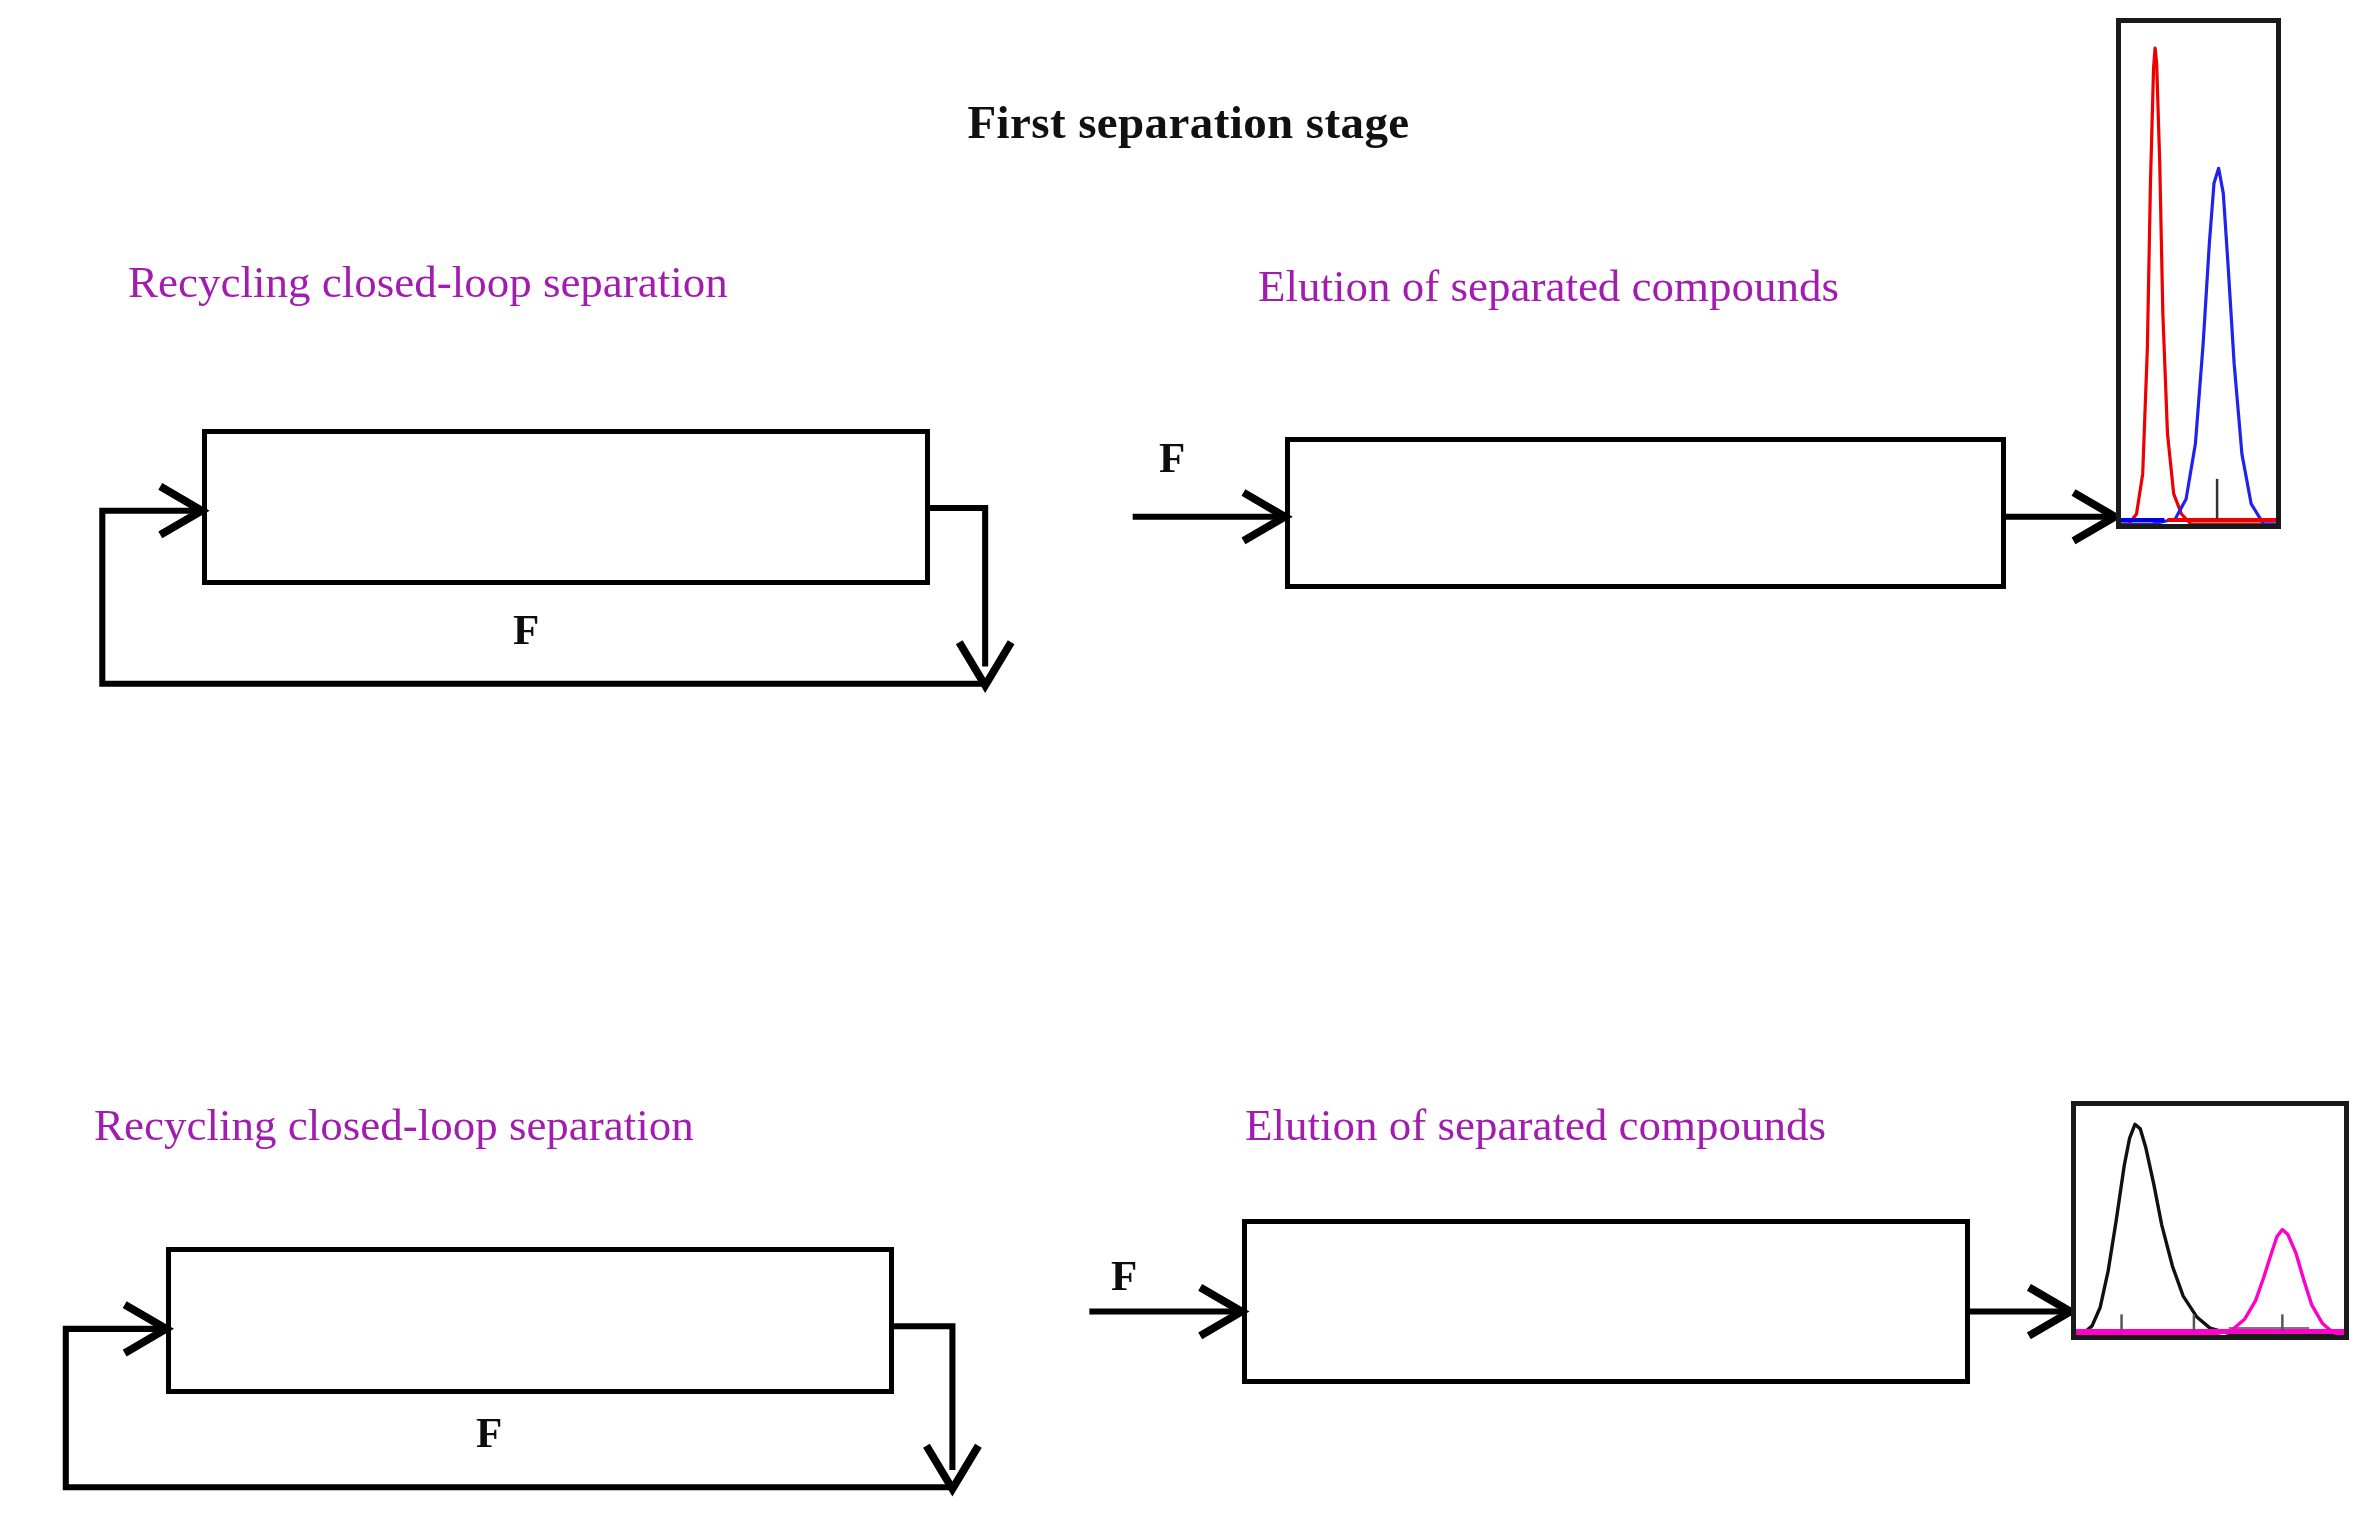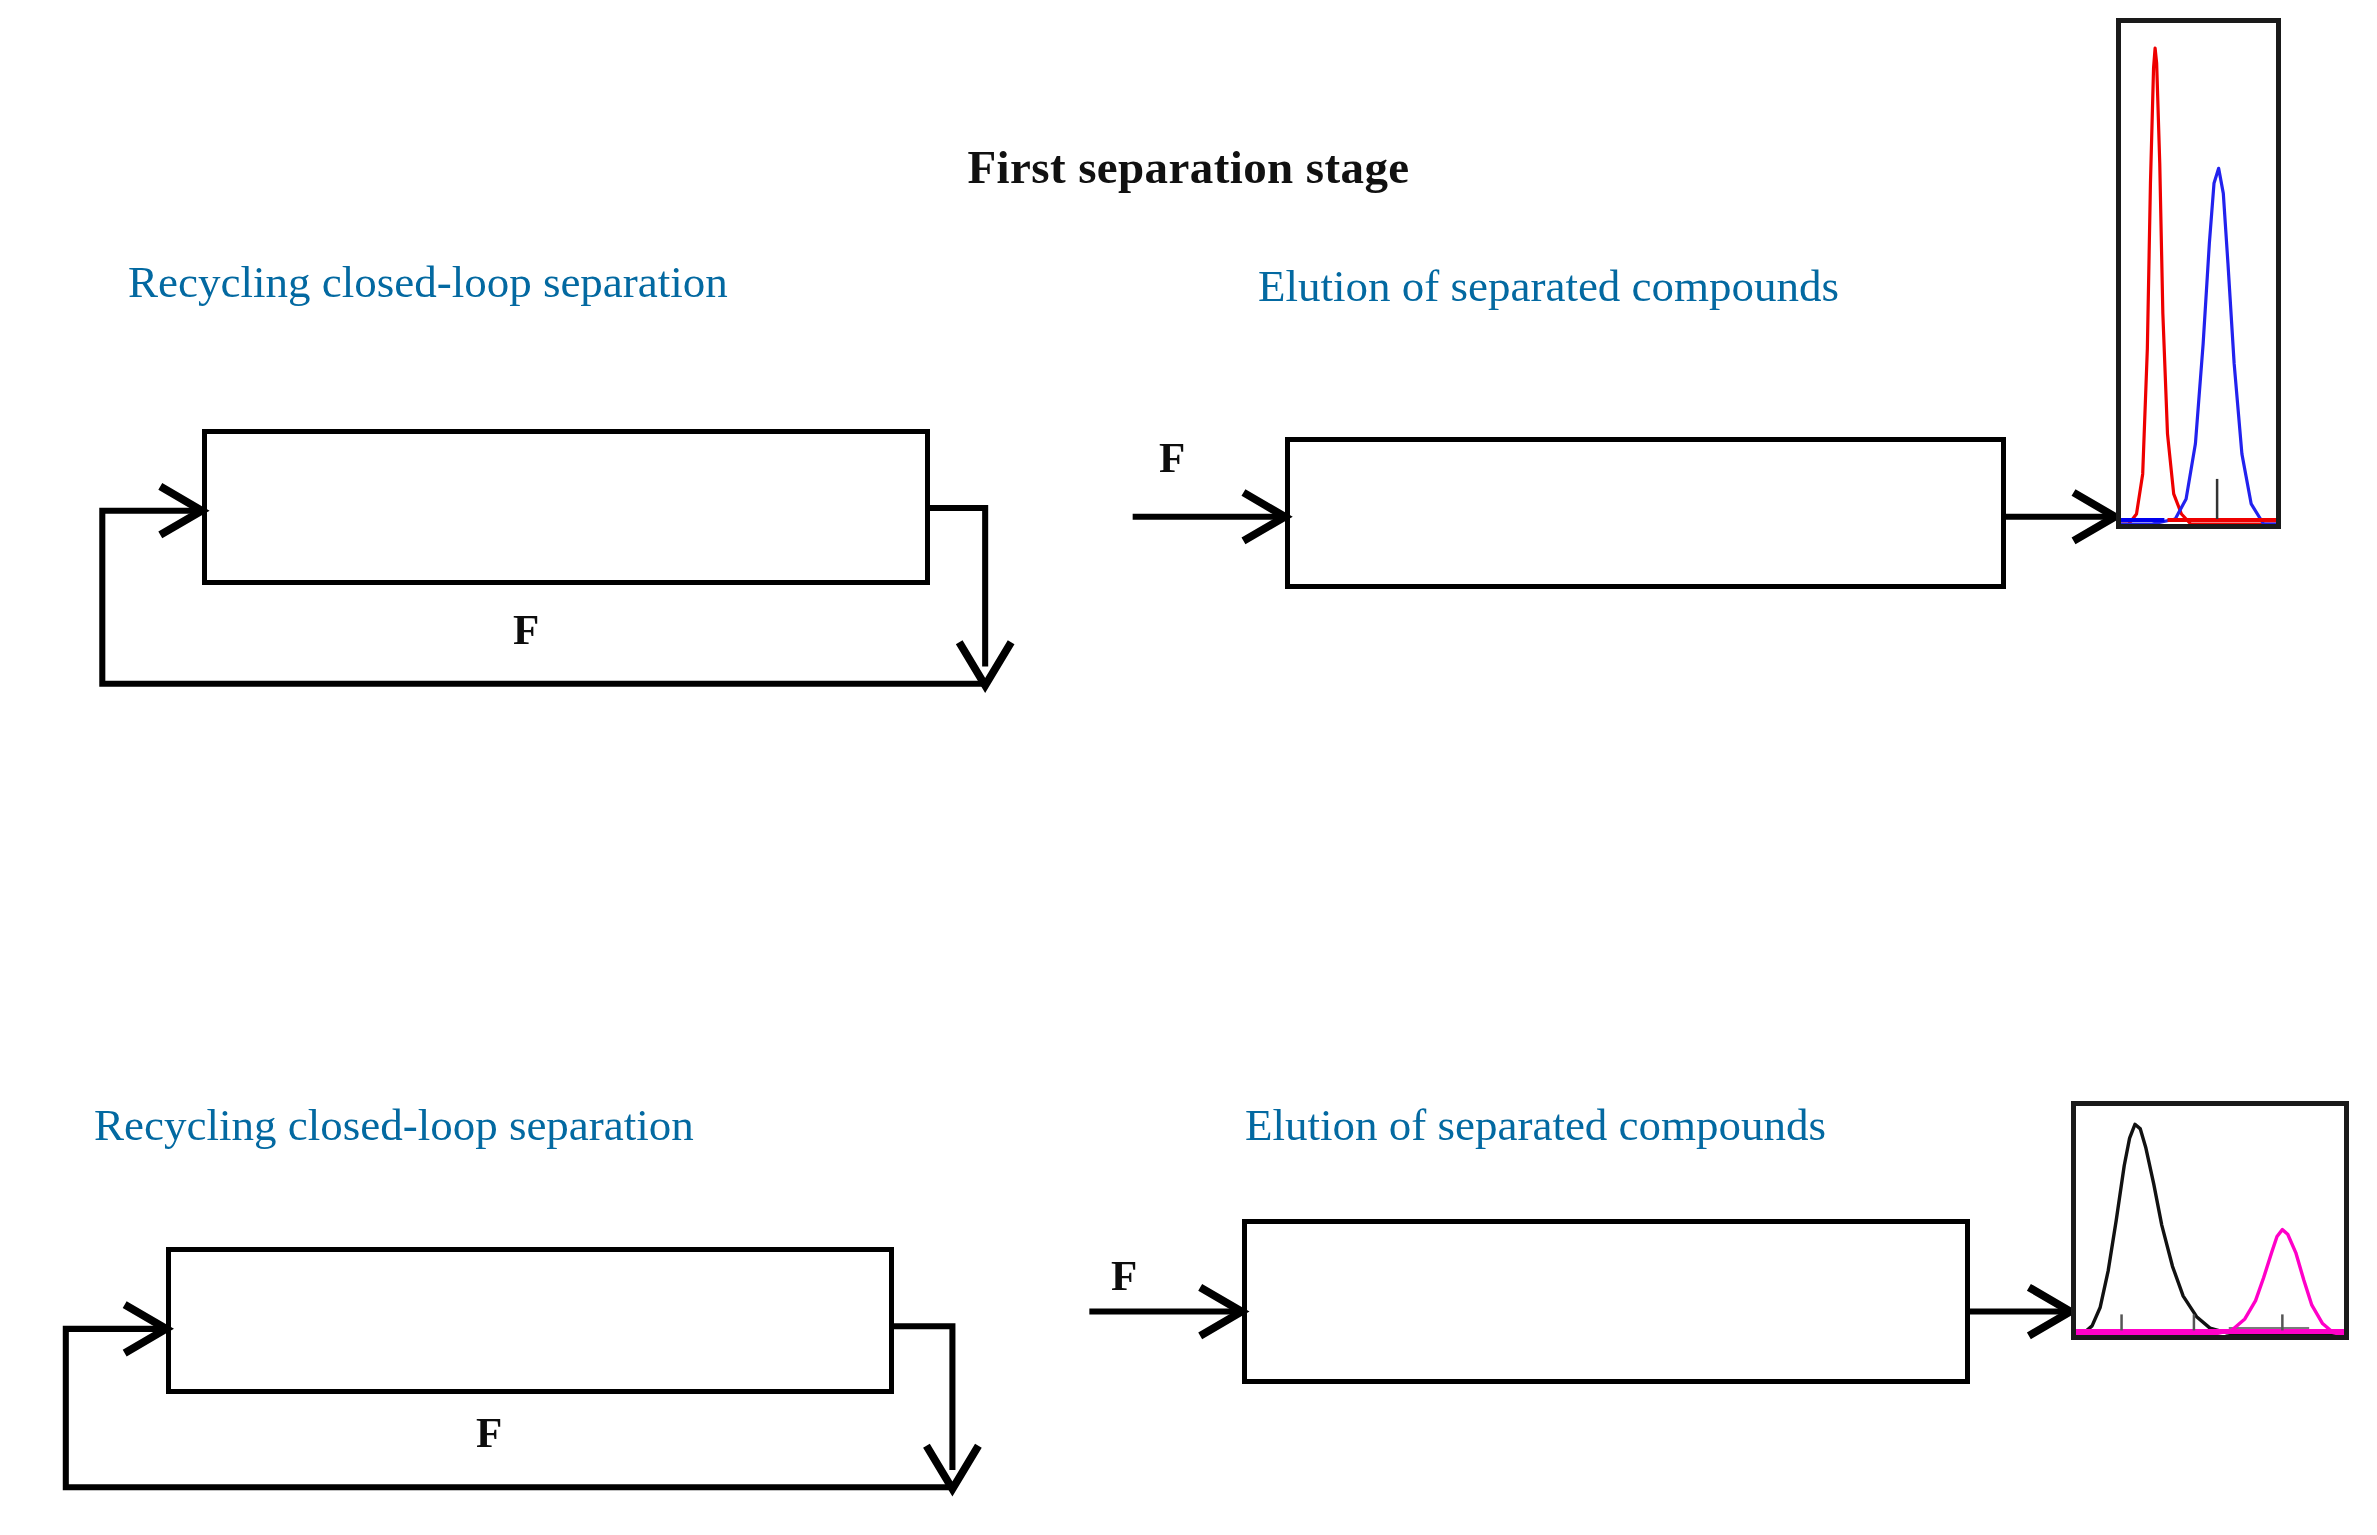--- a/index.html
+++ b/index.html
@@ -20,28 +20,27 @@
     overflow: hidden;
   }
   .stage-title {
     position: absolute;
     font-weight: bold;
     font-size: 47px;
     letter-spacing: 0.4px;
     white-space: nowrap;
     color: #111111;
     text-align: center;
-    margin-top: 45px;
   }
   .panel-caption {
     position: absolute;
     font-weight: normal;
     font-size: 45px;
     white-space: nowrap;
-    color: #0369a1;
+    color: #a21caf;
   }
   .flow-label {
     position: absolute;
     font-weight: bold;
     font-size: 43px;
     color: #0d0d0d;
     white-space: nowrap;
   }
   .column-box {
     position: absolute;

